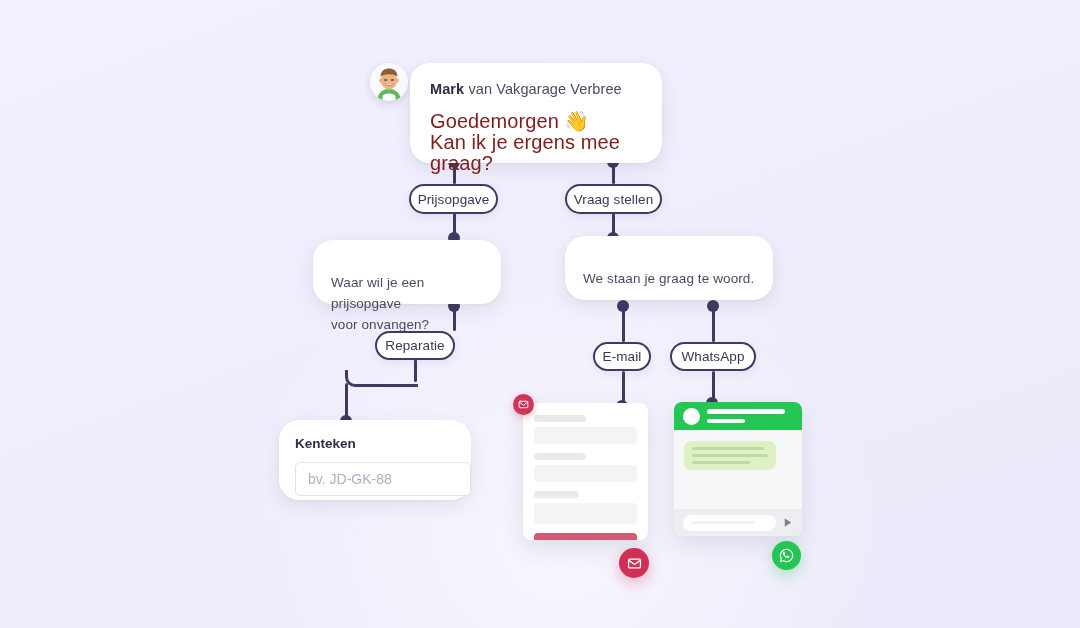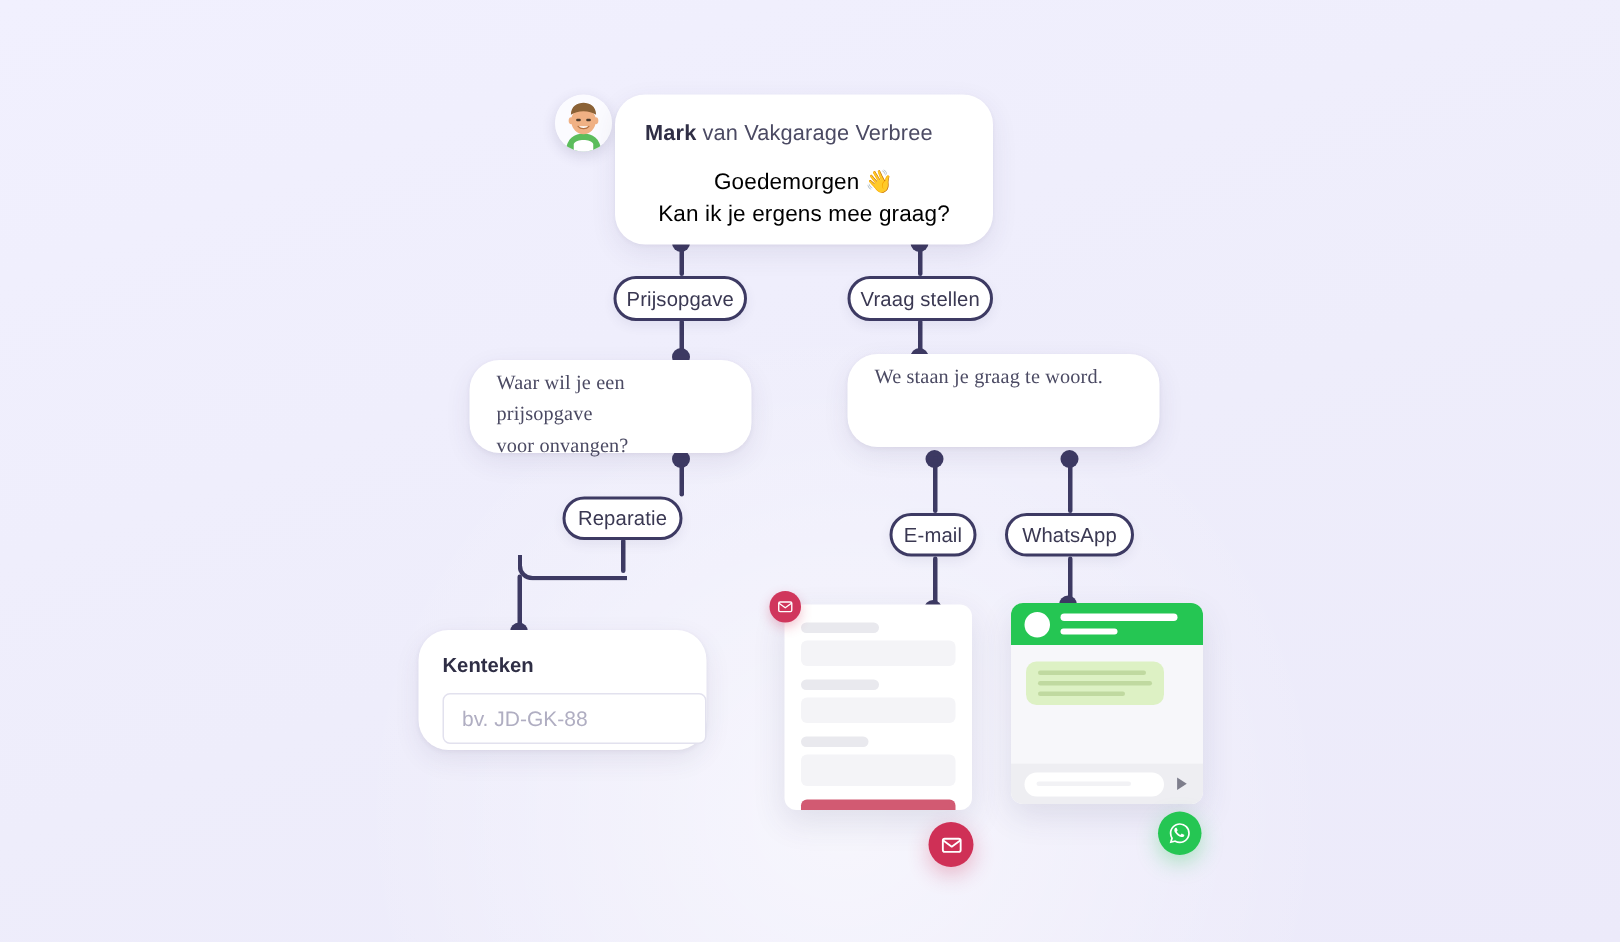--- a/index.html
+++ b/index.html
@@ -56,31 +56,29 @@
     box-sizing: border-box;
   }
   .msg-head {
     font-size: 14.5px;
     color: #4b4a63;
     margin-bottom: 14px;
     letter-spacing: 0.1px;
   }
   .msg-head b { color: #2f2e45; font-weight: 700; }
   .msg-line {
-    font-size: 15px;
-    color: #000000;
+    font-size: 20px;
+    color: #7f1d1d;
     line-height: 21px;
     letter-spacing: 0.1px;
-    text-align: center;
   }
 
   .q-card {
-    padding: 4px 18px;
-    box-sizing: border-box;
-    font-family: Liberation Serif, serif;
+    padding: 32px 18px;
+    box-sizing: border-box;
   }
   .q-line {
     font-size: 13.5px;
     color: #4b4a63;
     line-height: 21px;
     letter-spacing: 0.1px;
   }
 
   
   .pill {

